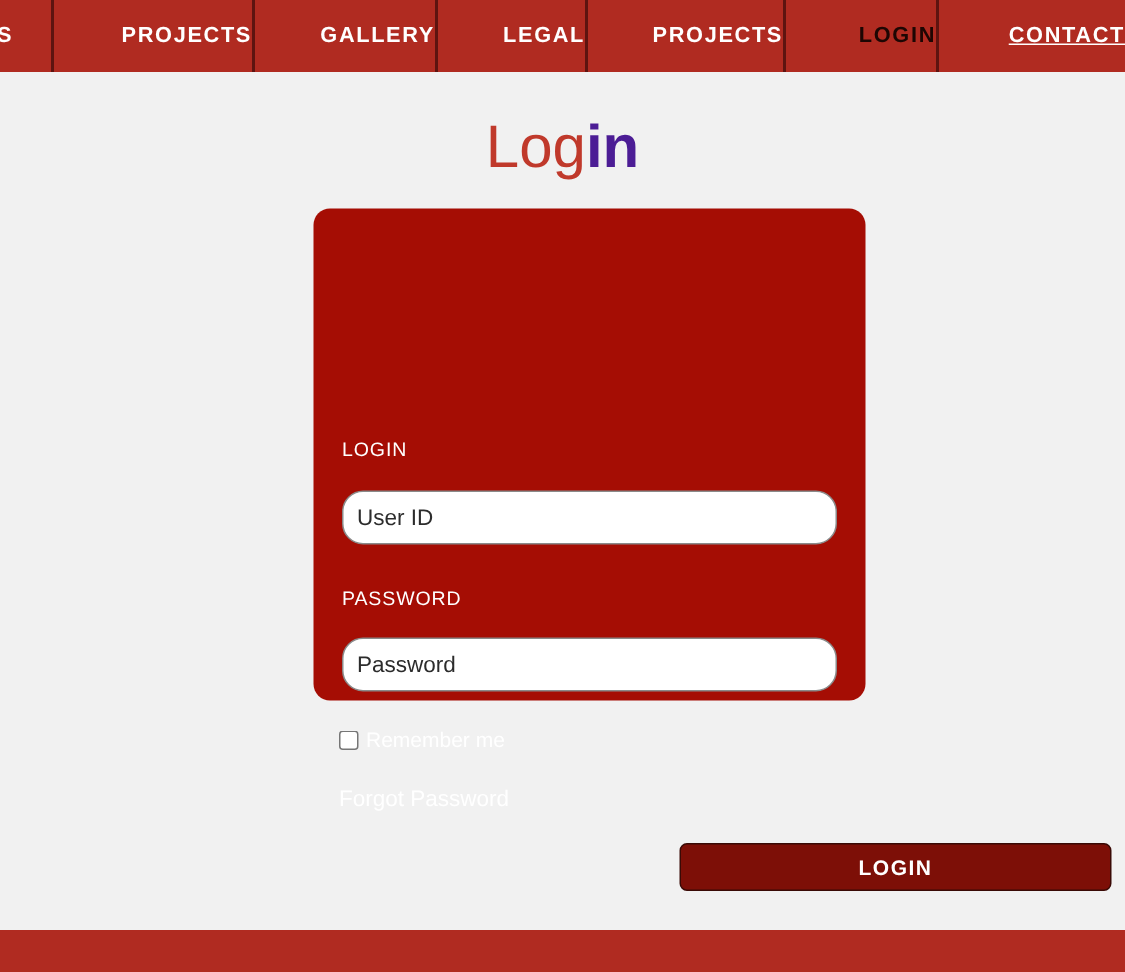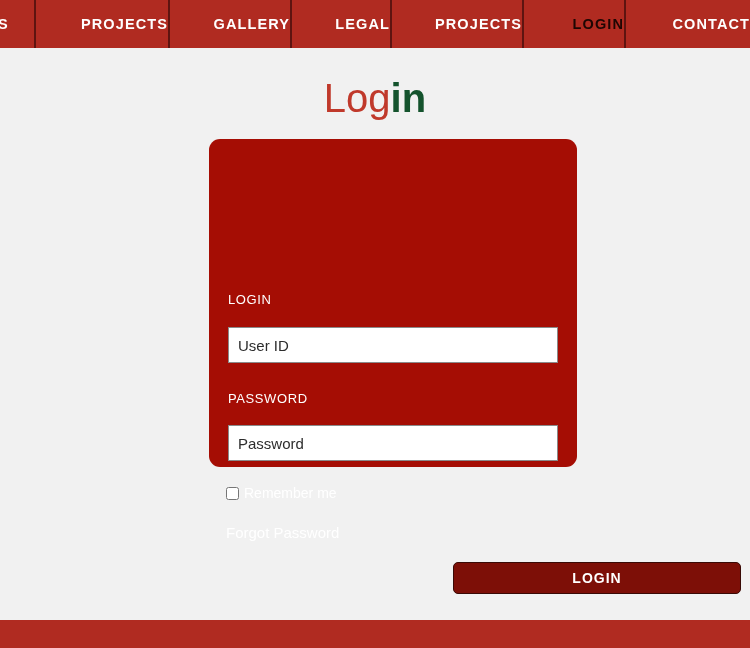--- a/index.html
+++ b/index.html
@@ -50,39 +50,40 @@
   }
   .nav-item.clipped span {
     margin-left: -2px;
   }
   .nav-item.active {
     color: #1d0603;
   }
   .nav-item.last {
     border-right: none;
     flex: 1;
+    text-decoration: underline;
   }
 
   
   .page-heading {
     position: absolute;
     top: 75px;
     left: 0;
     width: 750px;
     text-align: center;
     font-size: 40px;
     line-height: 46px;
     color: #c0392b;
     font-family: "Liberation Sans", sans-serif;
     font-weight: normal;
     user-select: none;
   }
   .page-heading .bold {
     font-weight: bold;
-    color: #14532d;
+    color: #4c1d95;
   }
 
   
   .login-card {
     position: absolute;
     left: 209px;
     top: 139px;
     width: 368px;
     height: 328px;
     background: #a50d04;
@@ -102,21 +103,21 @@
   .label-login { top: 153px; }
   .label-password { top: 252px; }
 
   .text-input {
     position: absolute;
     left: 19px;
     width: 330px;
     height: 36px;
     background: #ffffff;
     border: 1px solid #8a8a8a;
-    border-radius: 0;
+    border-radius: 14px;
     box-sizing: border-box;
     font-size: 15px;
     color: #2c2c2c;
     padding: 0 9px;
     font-family: "Liberation Sans", sans-serif;
     outline: none;
   }
   .text-input::placeholder {
     color: #2c2c2c;
     opacity: 1;

